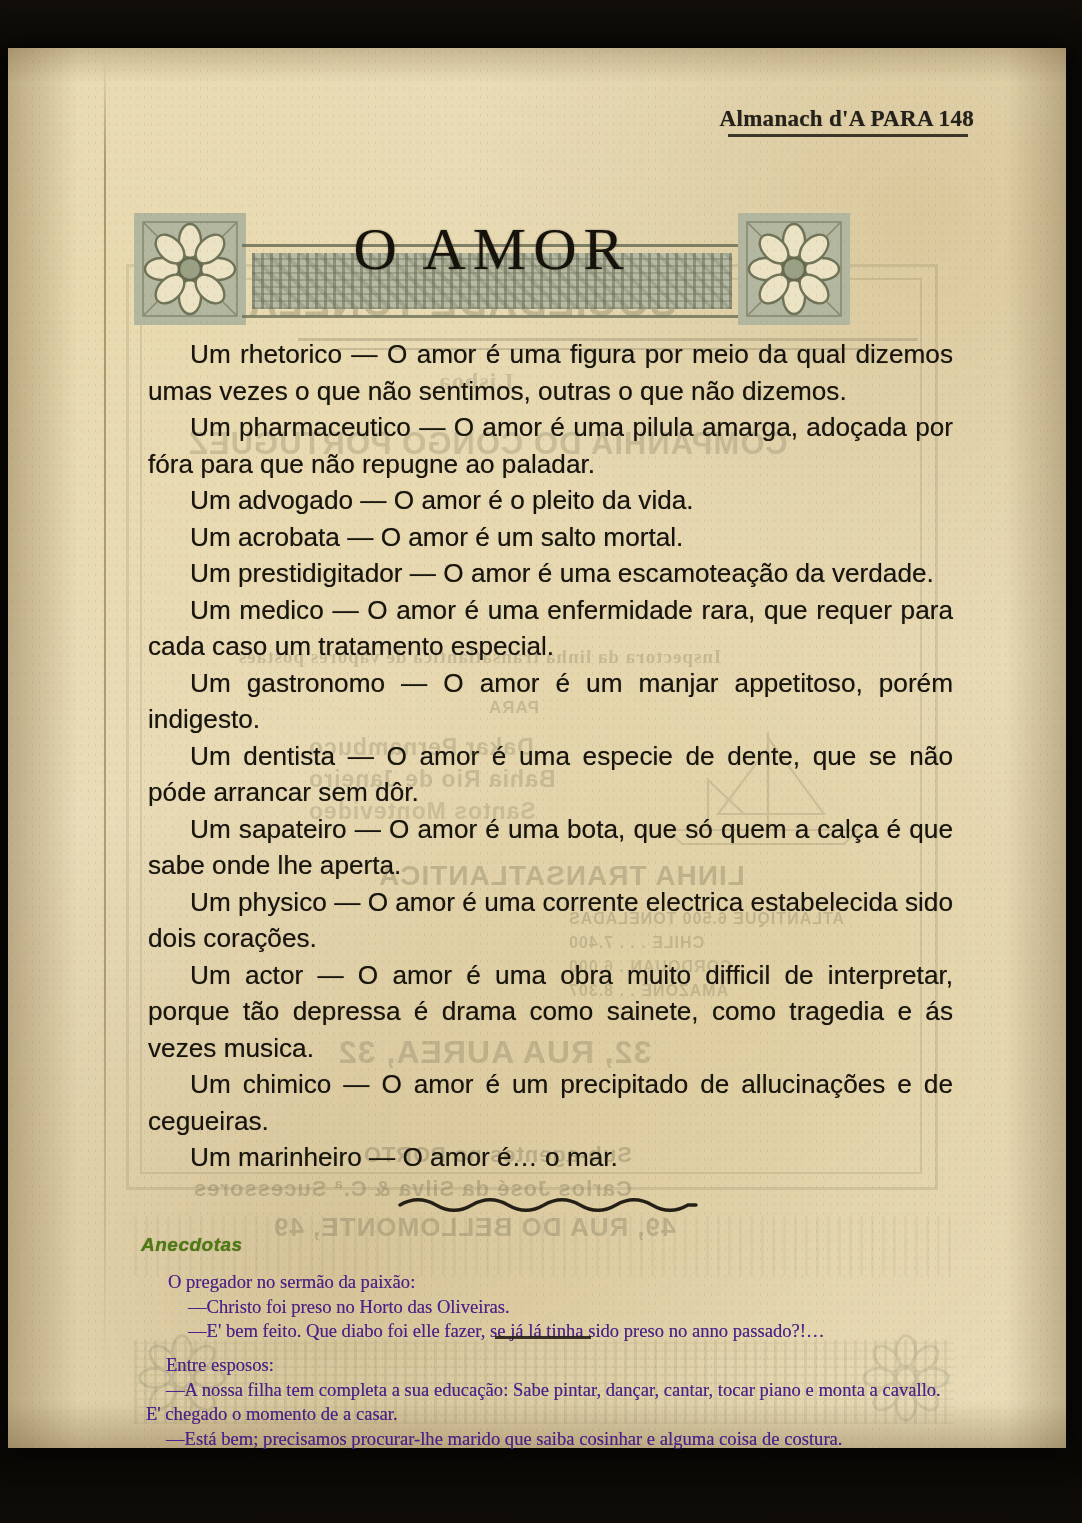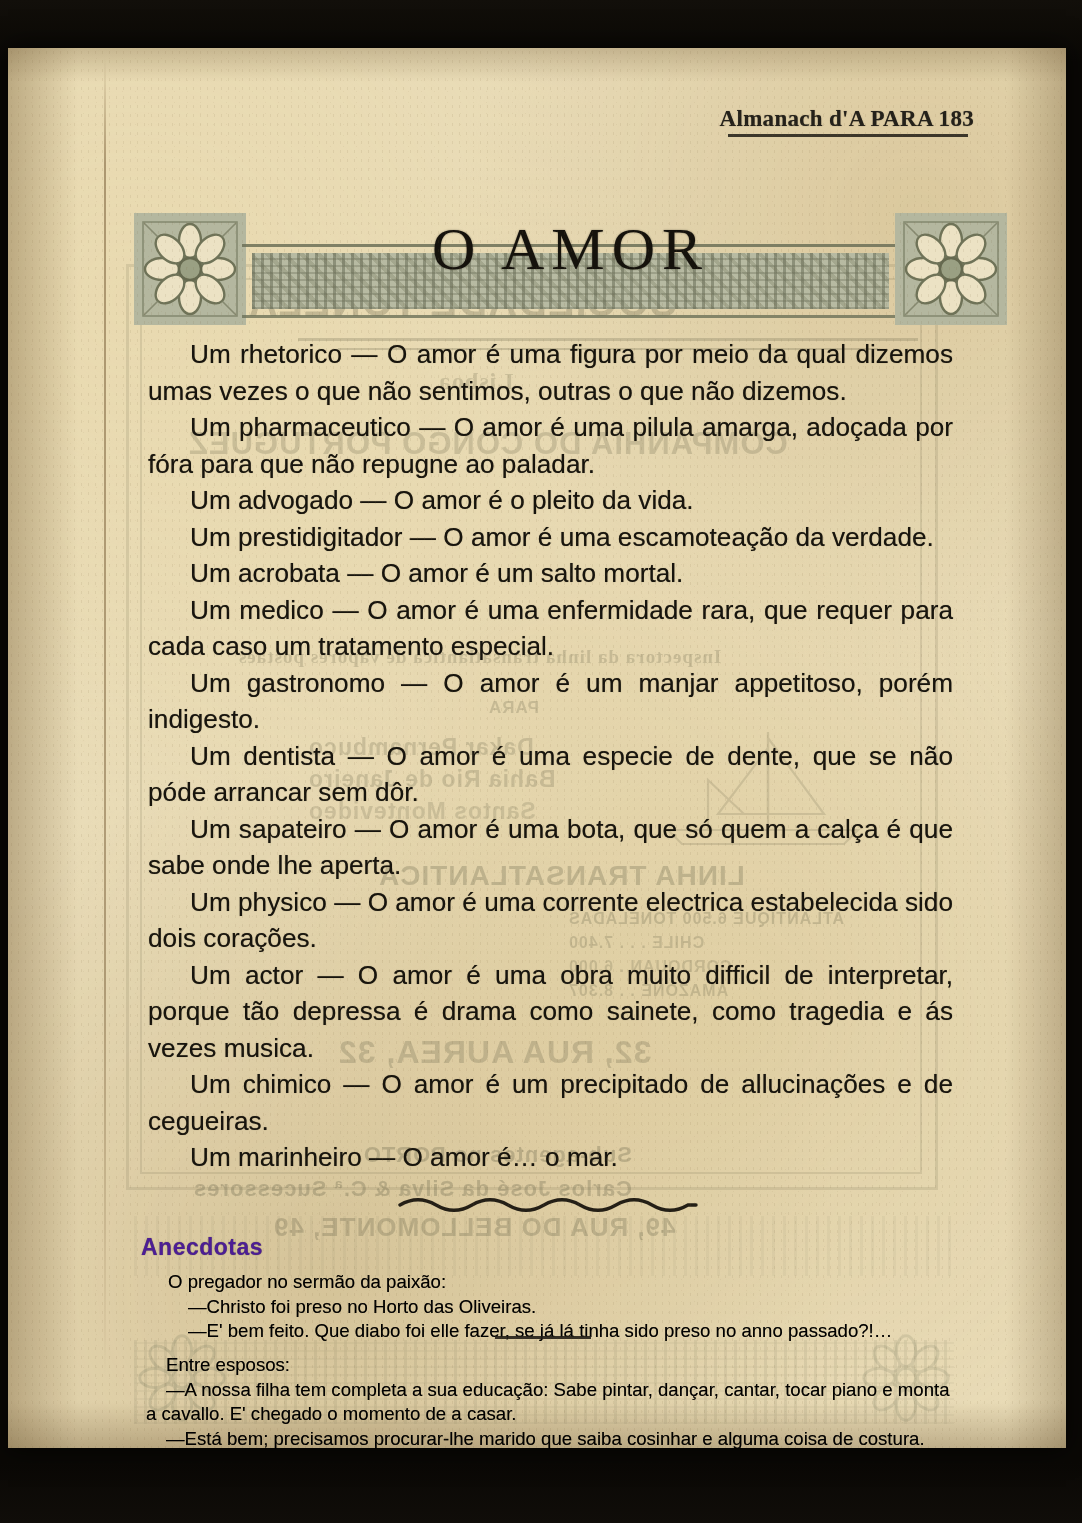--- a/index.html
+++ b/index.html
@@ -66,21 +66,21 @@
   .runhead{
     position:absolute;right:92px;top:58px;
     font-family:"Liberation Serif",serif;font-weight:bold;font-size:23px;
     color:#24211a;letter-spacing:.3px;white-space:nowrap;
     text-shadow:0 0 1px rgba(40,34,22,.5);
   }
   .runhead .pg{font-weight:bold;}
   .runhead-rule{position:absolute;right:98px;top:86px;width:240px;height:3px;background:#2a261d;opacity:.9;}
 
   
-  .titleband{position:absolute;left:126px;top:165px;width:873px;height:116px;}
+  .titleband{position:absolute;left:126px;top:165px;width:716px;height:116px;}
   .rosette{position:absolute;top:0;width:112px;height:112px;
     background:#b4b79f;}
   .rosette.left{left:0;}
   .rosette.right{right:0;}
   .rosette .inner{position:absolute;inset:6px;}
   .ornband{
     position:absolute;left:118px;right:118px;top:40px;height:56px;
     background:#b7baa2;
   }
   .ornband .tex{position:absolute;inset:0;opacity:.75;
@@ -106,26 +106,26 @@
     text-shadow:0 0 .7px rgba(30,24,12,.55);
   }
 
   
   .squiggle{position:absolute;left:390px;top:1148px;width:300px;height:16px;}
 
   
   .anec-head{
     position:absolute;left:133px;top:1186px;
     font-family:"Liberation Sans",sans-serif;
-    font-weight:bold;font-size:23px;letter-spacing:.5px;
-    color:#4c1d95;text-shadow:0 0 1px rgba(25,20,10,.6);
+    font-weight:bold;font-style:italic;font-size:19px;letter-spacing:.5px;
+    color:#4d7c0f;text-shadow:0 0 1px rgba(25,20,10,.6);
   }
   .anec{position:absolute;left:160px;width:790px;
-    font-family:Liberation Sans, sans-serif;font-size:18.6px;line-height:24.5px;
-    color:#000000;text-shadow:0 0 .6px rgba(30,24,12,.5);}
+    font-family:Liberation Serif, serif;font-size:18.6px;line-height:24.5px;
+    color:#4c1d95;text-shadow:0 0 .6px rgba(30,24,12,.5);}
   .anec p{margin:0;}
   .anec .ind{text-indent:20px;}
   .anec1{top:1222px;}
   .anec2{top:1305px;left:138px;width:805px;}
   .mini-rule{position:absolute;left:487px;top:1288px;width:96px;height:3px;background:#231f17;opacity:.9;}
 
   
   .ghost-ros{position:absolute;left:126px;top:1282px;width:96px;height:96px;opacity:.2;}
   .ghost-ros2{position:absolute;right:112px;top:1282px;width:96px;height:96px;opacity:.17;}
   
@@ -181,21 +181,21 @@
     </div>
 
     <div class="edge-l"></div>
     <div class="edge-r"></div>
     <div class="edge-t"></div>
     <div class="edge-b"></div>
     <div class="fold"></div>
 
     <div class="runhead">
       <span>Almanach d'A PARA</span>
-      <span class="pg">183</span>
+      <span class="pg">148</span>
     </div>
     <div class="runhead-rule"></div>
 
     <div class="titleband">
 
       <div class="rosette left">
         <svg class="inner" viewBox="0 0 100 100">
           <rect x="0" y="0" width="100" height="100" fill="#b4b79f"></rect>
           <g stroke="#6f7358" stroke-width="2.4" fill="#ece2c4">
             <ellipse cx="50" cy="22" rx="11" ry="17"></ellipse>
@@ -242,22 +242,22 @@
         </svg>
       </div>
 
       <div class="titletext">O AMOR</div>
     </div>
 
     <div class="col">
       <p class="para">Um rhetorico — O amor é uma figura por meio da qual dizemos umas vezes o que não sentimos, outras o que não dizemos.</p>
       <p class="para">Um pharmaceutico — O amor é uma pilula amarga, adoçada por fóra para que não repugne ao paladar.</p>
       <p class="para">Um advogado — O amor é o pleito da vida.</p>
+      <p class="para">Um acrobata — O amor é um salto mortal.</p>
       <p class="para">Um prestidigitador — O amor é uma escamoteação da verdade.</p>
-      <p class="para">Um acrobata — O amor é um salto mortal.</p>
       <p class="para">Um medico — O amor é uma enfermidade rara, que requer para cada caso um tratamento especial.</p>
       <p class="para">Um gastronomo — O amor é um manjar appetitoso, porém indigesto.</p>
       <p class="para">Um dentista — O amor é uma especie de dente, que se não póde arrancar sem dôr.</p>
       <p class="para">Um sapateiro — O amor é uma bota, que só quem a calça é que sabe onde lhe aperta.</p>
       <p class="para">Um physico — O amor é uma corrente electrica estabelecida sido dois corações.</p>
       <p class="para">Um actor — O amor é uma obra muito difficil de interpretar, porque tão depressa é drama como sainete, como tragedia e ás vezes musica.</p>
       <p class="para">Um chimico — O amor é um precipitado de allucinações e de cegueiras.</p>
       <p class="para">Um marinheiro — O amor é… o mar.</p>
     </div>
 

